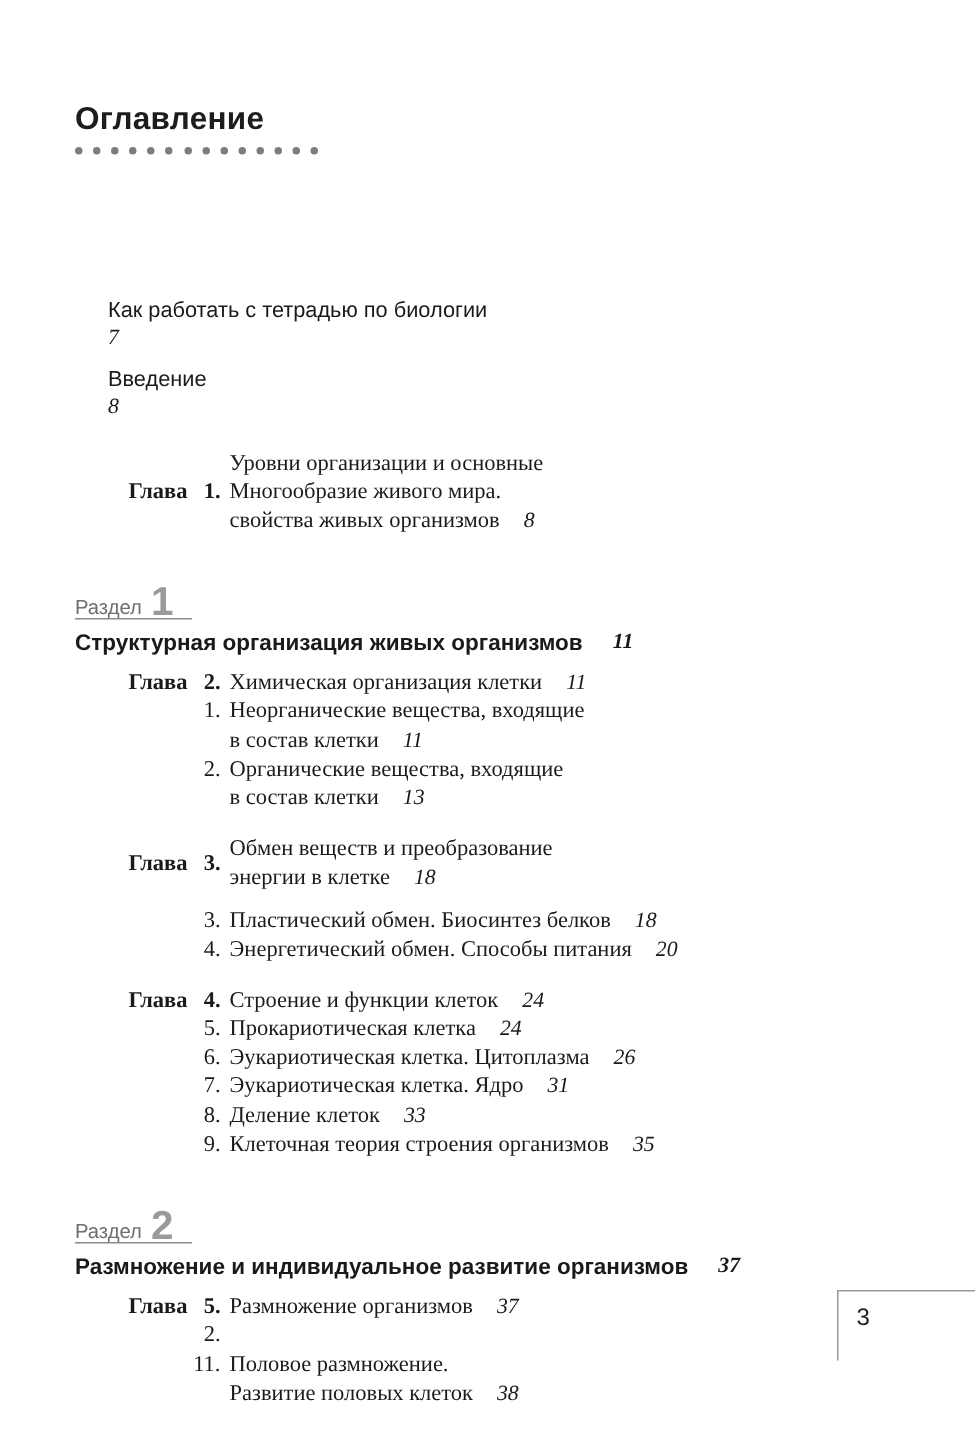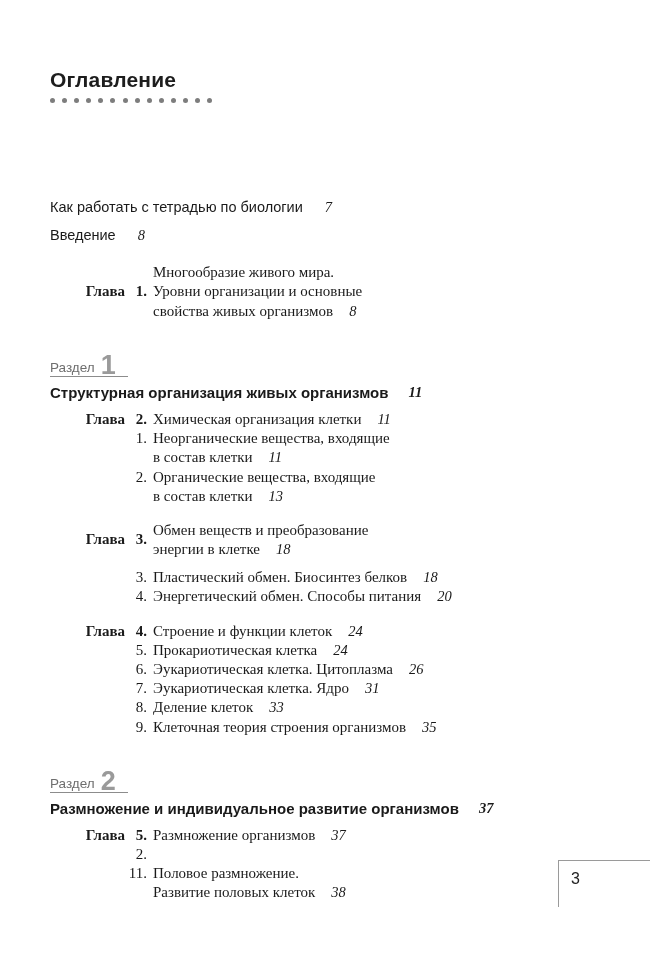--- a/index.html
+++ b/index.html
@@ -55,20 +55,21 @@
     position: absolute;
     left: 0;
     right: 0;
     top: 198px;
   }
 
   .row {
     display: flex;
     align-items: baseline;
     padding: 0;
+    flex-direction: column;
   }
 
   
   .plain {
     font-family: "Liberation Sans", sans-serif;
     font-size: 14.5px;
     margin-left: 50px;
     margin-bottom: 10px;
     line-height: 1.25;
   }
@@ -230,22 +231,22 @@
       </div>
       <div class="row plain">
         <span>Введение</span>
         <span class="pg">8</span>
       </div>
       <div class="gap-sm"></div>
       <div class="chapter">
         <span class="lbl">Глава</span>
         <span class="num">1.</span>
         <div class="body">
+          <span class="ln">Уровни организации и основные</span>
           <span class="ln">Многообразие живого мира.</span>
-          <span class="ln">Уровни организации и основные</span>
           <span class="ln">свойства живых организмов<span class="pg">8</span></span>
         </div>
       </div>
       <div class="gap-xl"></div>
       <div class="part">
         <div class="part-tag">
           <span class="word">Раздел</span>
           <span class="digit">1</span>
         </div>
         <div class="part-title">

